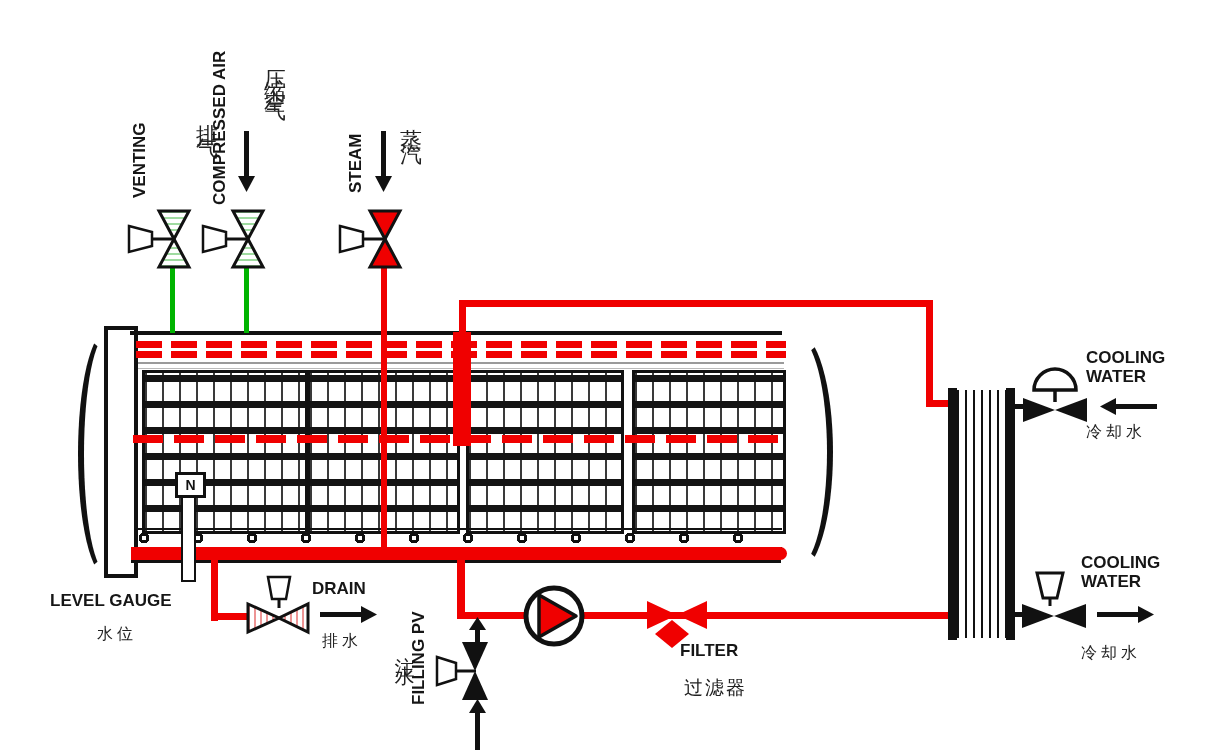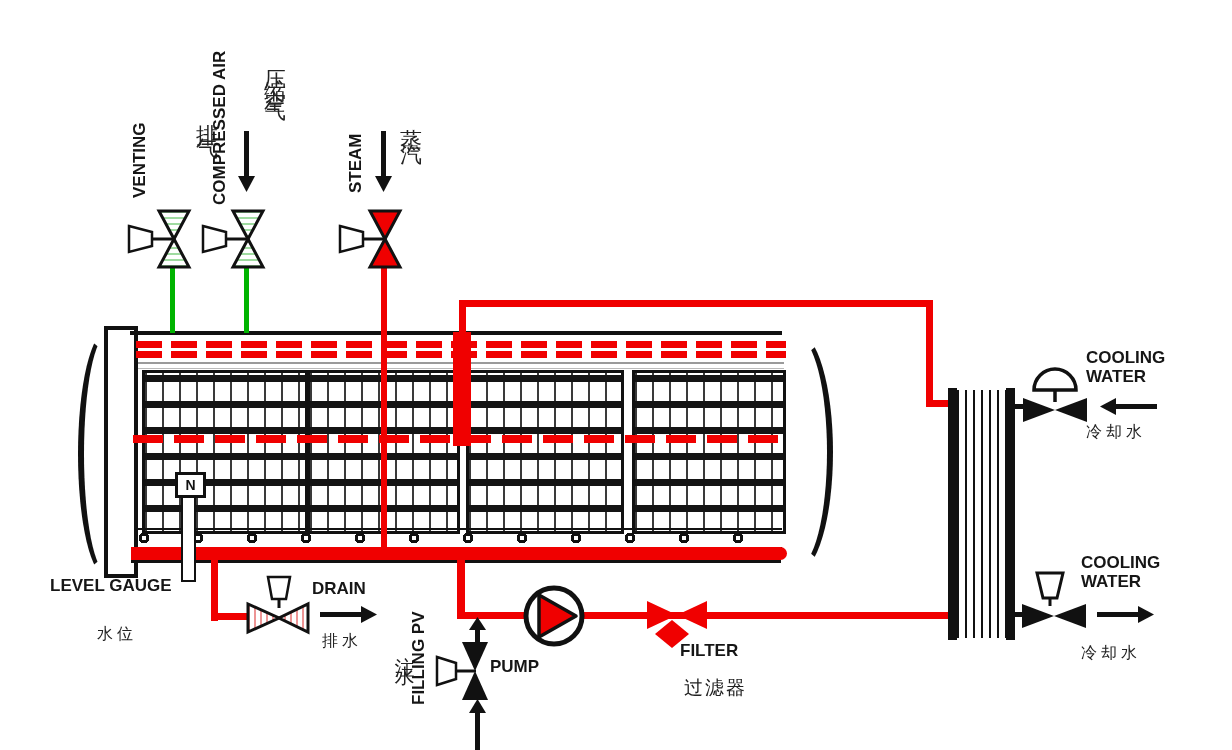--- a/index.html
+++ b/index.html
@@ -113,21 +113,21 @@
   <div class="pipe red z3" style="left:453px;top:332px;width:18px;height:114px"></div>
   <div class="pipe red z2" style="left:459px;top:300px;width:7px;height:34px"></div>
   <div class="pipe red z2" style="left:459px;top:300px;width:474px;height:7px"></div>
   <div class="pipe red z2" style="left:926px;top:300px;width:7px;height:107px"></div>
   <div class="pipe red z2" style="left:926px;top:400px;width:26px;height:7px"></div>
 
   <div class="nbox">
       <span>N</span>
     </div>
   <div class="abs z5" style="left:181px;top:491px;width:11px;height:87px;background:#fff;border:2px solid #111"></div>
-  <div class="lbl" style="left:50px;top:576px">LEVEL GAUGE</div>
+  <div class="lbl" style="left:50px;top:591px">LEVEL GAUGE</div>
   <div class="zhh" style="left:97px;top:624px">水 位</div>
 
   <div class="pipe red z2" style="left:211px;top:555px;width:7px;height:66px"></div>
   <div class="pipe red z2" style="left:211px;top:613px;width:44px;height:7px"></div>
   <svg class="z6" style="left:246px;top:576px" width="64" height="58">
     <defs>
         <pattern id="pd" width="6" height="7" patternUnits="userSpaceOnUse">
       <rect width="6" height="7" fill="#fff"></rect>
           <line x1="3" y1="0" x2="3" y2="7" stroke="#e87070" stroke-width="1.5"></line>
     </pattern>
@@ -162,21 +162,20 @@
   <div class="abs" style="left:469px;top:699px;width:17px;height:51px">
     <div class="head" style="left:0;top:0;width:17px;height:14px;clip-path:polygon(50% 0,0 100%,100% 100%)"></div>
     <div class="shaft" style="left:6px;top:12px;width:5px;height:39px"></div>
   </div>
 
   <svg class="z6" style="left:521px;top:583px" width="66" height="66">
     <circle cx="33" cy="33" r="28" fill="#fff" stroke="#111" stroke-width="5"></circle>
     <polygon points="18,12 18,54 55,33" fill="#f00000" stroke="#111" stroke-width="3.5" stroke-linejoin="round"></polygon>
   </svg>
   <div class="lbl ctr" style="left:490px;top:655px;width:164px;line-height:24px">
-    <div>PUMP</div>
   </div>
 
   <svg class="z6" style="left:645px;top:597px" width="64" height="52">
     <polygon points="2,4 2,32 32,18" fill="#f00000"></polygon>
     <polygon points="62,4 62,32 32,18" fill="#f00000"></polygon>
     <polygon points="27,23 44,37 27,51 10,37" fill="#f00000"></polygon>
   </svg>
   <div class="lbl" style="left:680px;top:641px">FILTER</div>
   <div class="zhh" style="left:684px;top:675px;font-size:19px;letter-spacing:2px">过滤器</div>
 

